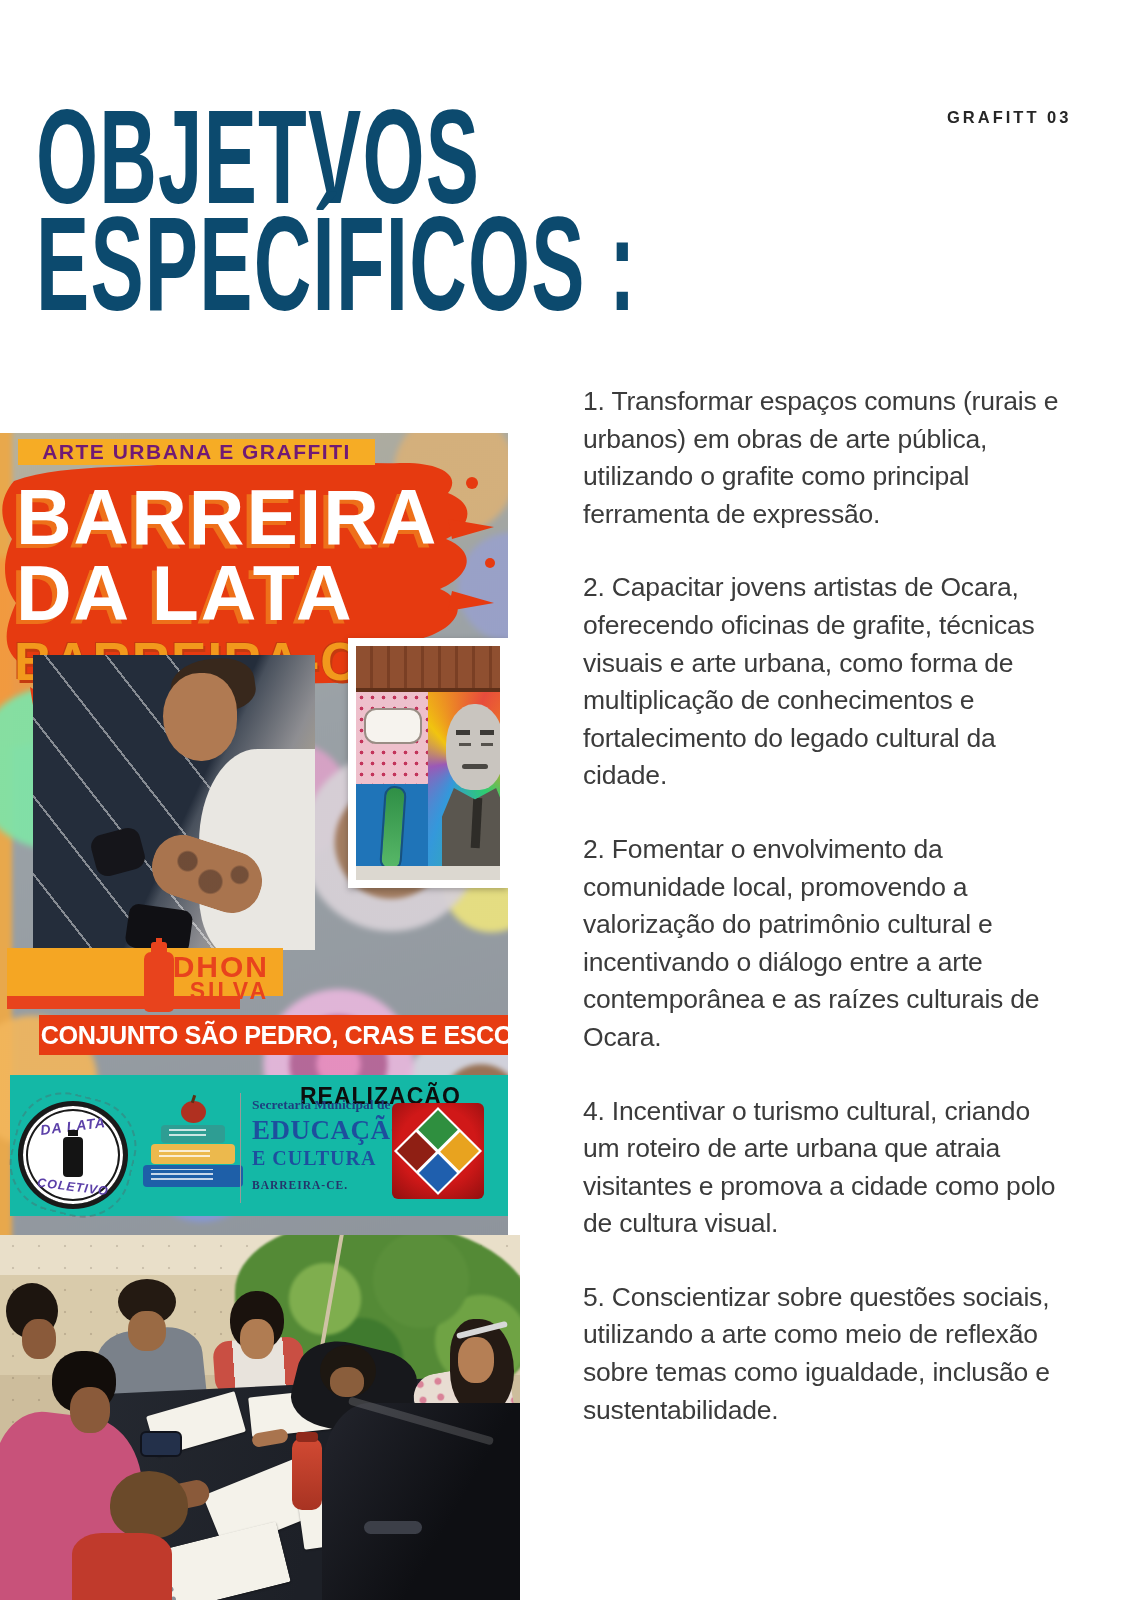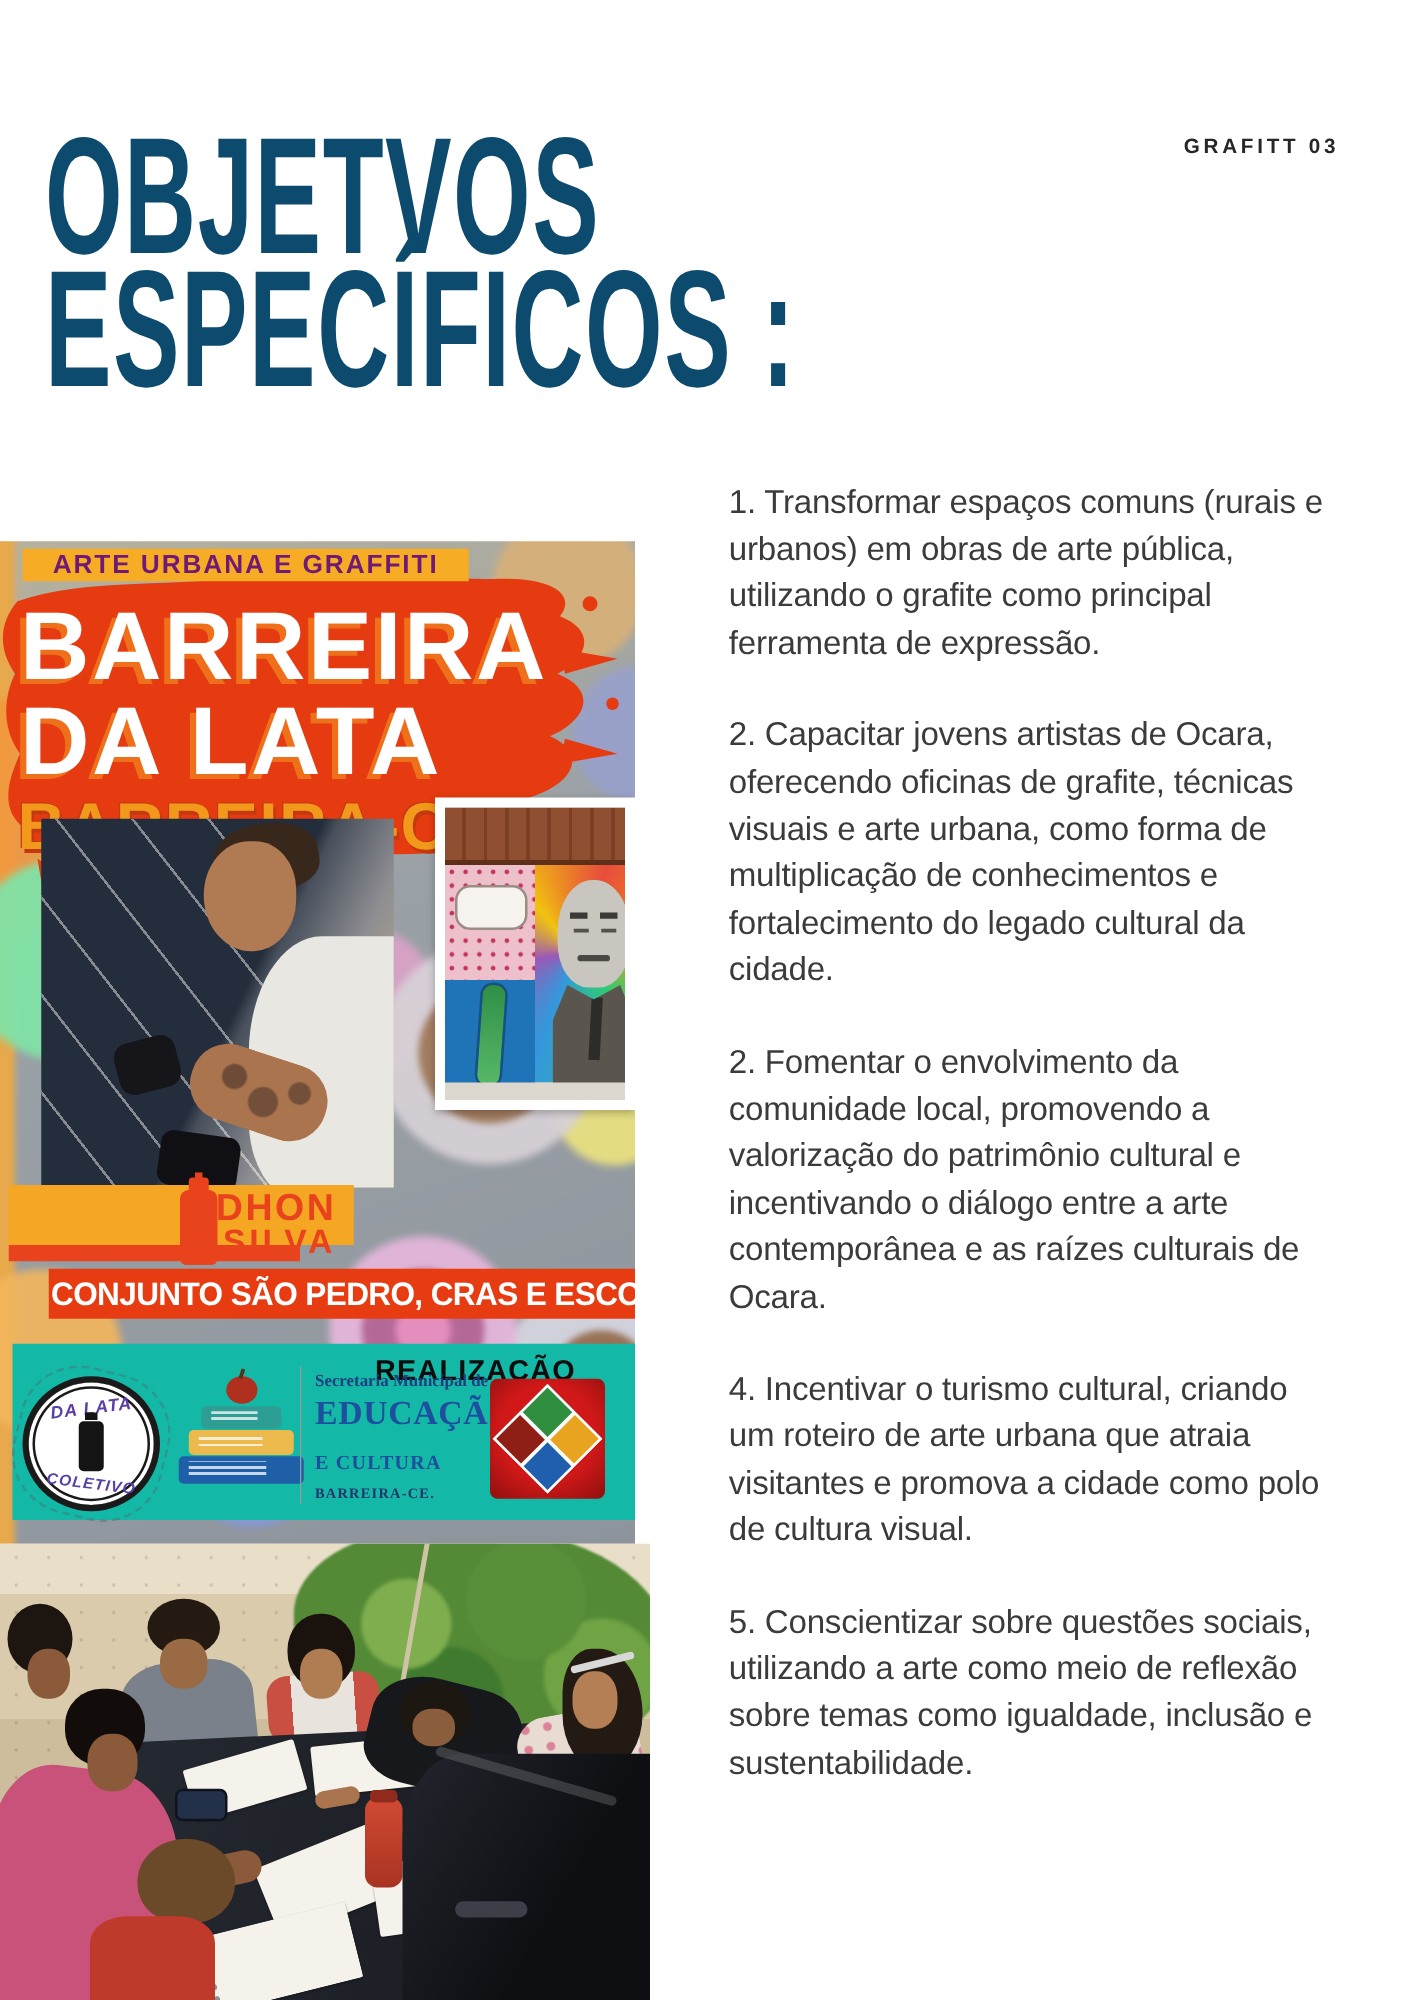--- a/index.html
+++ b/index.html
@@ -101,21 +101,21 @@
   .m-suit { position:absolute; left:14px; top:96px; width:66px; height:96px; background:#5a564f;
     clip-path:polygon(18% 0, 50% 12%, 82% 0, 100% 30%, 100% 100%, 0 100%, 0 30%); }
   .m-tie { position:absolute; left:30px; top:10px; width:9px; height:50px; background:#2e2c28;
     transform:rotate(3deg); }
   .m-floor { position:absolute; left:0; bottom:0; right:0; height:14px; background:#dcd8d0; }
 
   
   .edhon-banner { position:absolute; left:7px; top:515px; width:276px; height:48px; background:#f5a623; }
   .edhon-first { position:absolute; right:14px; top:2px; font-size:30px; font-weight:bold;
     color:#e8431d; letter-spacing:2px; }
-  .edhon-last { position:absolute; right:14px; top:30px; font-size:27px; font-weight:bold;
+  .edhon-last { position:absolute; right:14px; top:30px; font-size:23px; font-weight:bold;
     color:#e8431d; letter-spacing:3px; }
   .edhon-strip { position:absolute; left:7px; top:563px; width:233px; height:13px; background:#e8431d; }
   .spray-can { position:absolute; left:142px; top:505px; width:34px; height:74px; }
   .spray-can .can-body { position:absolute; left:2px; top:14px; width:30px; height:60px;
     background:#e8431d; border-radius:7px 7px 5px 5px; }
   .spray-can .can-cap { position:absolute; left:9px; top:4px; width:16px; height:11px;
     background:#e8431d; border-radius:3px 3px 0 0; }
   .spray-can .can-nozzle { position:absolute; left:14px; top:0; width:6px; height:5px; background:#e8431d; }
 
   
@@ -150,21 +150,21 @@
   .bk::before { content:""; position:absolute; left:8px; top:4px; right:30%; bottom:4px;
     background:repeating-linear-gradient(0deg, rgba(0,0,0,0) 0 3px, rgba(255,255,255,.75) 3px 5px); }
   .bk1 { left:18px; top:24px; width:64px; height:18px; background:#2e9d93; }
   .bk2 { left:8px;  top:43px; width:84px; height:20px; background:#ecb94d; }
   .bk3 { left:0;    top:64px; width:100px; height:22px; background:#1e5fa8; }
 
   .sec-divider { position:absolute; left:230px; top:18px; width:1px; height:110px; background:#9a9a9a; }
   .secretaria { position:absolute; left:242px; top:22px; width:160px; font-family:"Liberation Serif", serif; }
   .sec-l1 { font-size:13.5px; font-weight:bold; color:#1d3f7f; white-space:nowrap; }
   .sec-l2 { font-size:27px; font-weight:bold; color:#1d4f9e; letter-spacing:.5px; margin-top:2px; }
-  .sec-l3 { font-size:16px; font-weight:bold; color:#1d4f9e; letter-spacing:1px; margin-top:16px; }
+  .sec-l3 { font-size:20px; font-weight:bold; color:#1d4f9e; letter-spacing:1px; margin-top:1px; }
   .sec-l4 { font-size:11.5px; font-weight:bold; color:#24356b; letter-spacing:1px; margin-top:9px; }
 
   .diamond-logo { position:absolute; left:382px; top:28px; width:92px; height:96px; border-radius:6px;
     background:radial-gradient(circle at 50% 45%, #d01818 0 55%, #8f0f0f); overflow:hidden; }
   .diamond { position:absolute; left:15px; top:17px; width:62px; height:62px; transform:rotate(45deg);
     display:grid; grid-template-columns:1fr 1fr; grid-template-rows:1fr 1fr; gap:3px; background:#fff;
     border:2px solid #fff; }
   .dq-g { background:#2f8f3f; } .dq-o { background:#e8a31f; }
   .dq-r { background:#8f1f14; } .dq-b { background:#1f5fae; }
 

